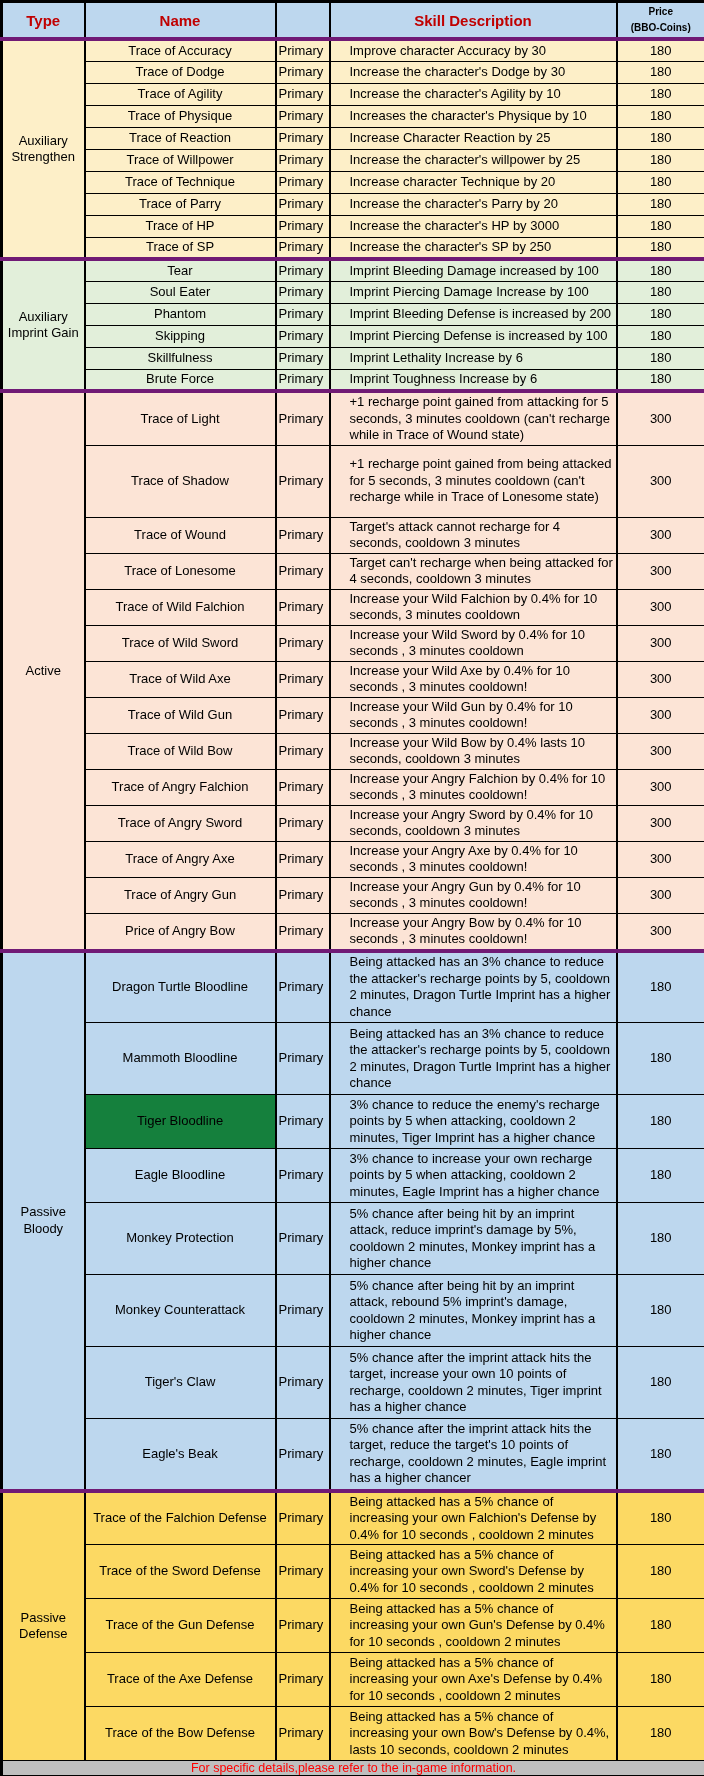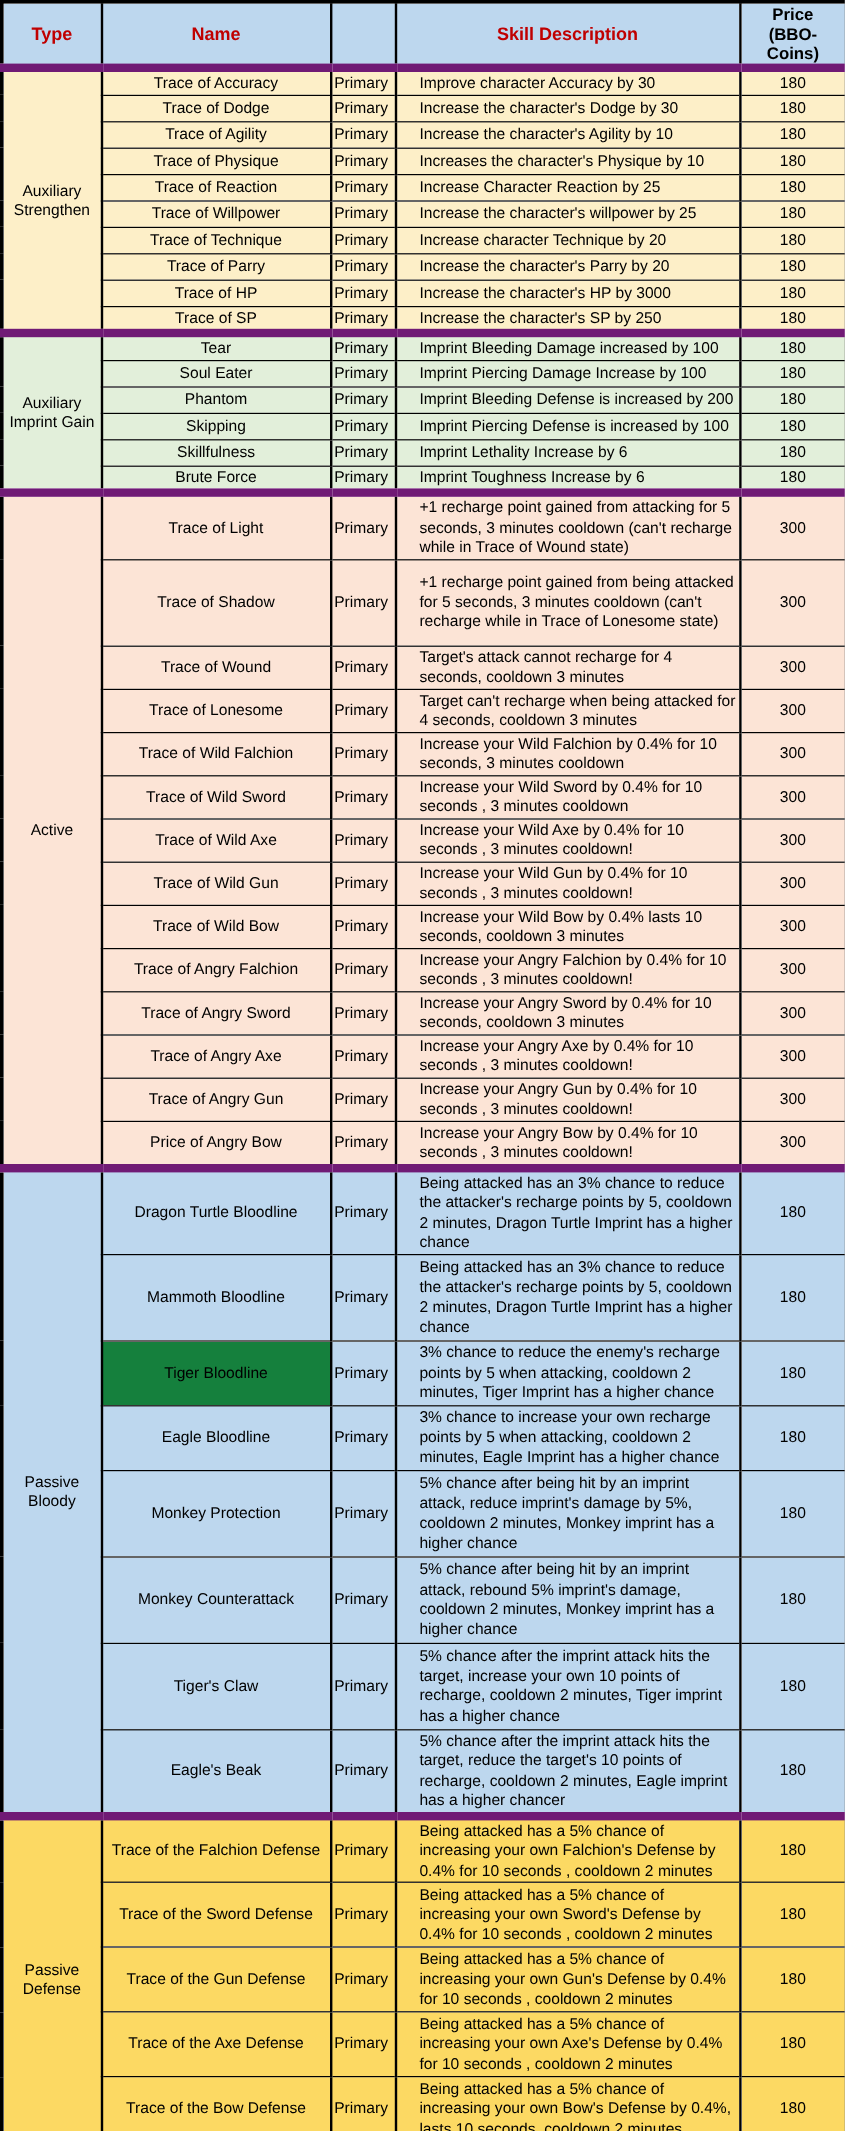--- a/index.html
+++ b/index.html
@@ -30,24 +30,24 @@
     padding: 1px 2px;
   }
   thead tr { height: 36px; }
   th {
     background: var(--header-bg, #BDD7EE);
     font-weight: bold;
     text-align: center;
     border-bottom-width: 2px;
   }
   th.hred   { color: var(--header-red, #C00000); font-size: 15px; }
-  th.hprice { color: #000; font-size: 14px; line-height: 16px; }
+  th.hprice { color: #000; font-size: 10px; line-height: 16px; }
 
   tbody td { font-size: 13px; line-height: 16.5px; }
-  tr.group-start td { border-top: 7px solid #701a75; }
+  tr.group-start td { border-top: 4px solid #701a75; }
 
   td.type-cell  { text-align: center; }
   td.name-cell  { text-align: center; }
   td.grade-cell { text-align: left; padding-left: 2px; padding-right: 0; }
   td.desc-cell  { text-align: left; padding-left: 19px; }
   td.price-cell { text-align: center; }
 
   tfoot tr { height: 16px; }
   tfoot td {
     background: var(--footer-bg, #BFBFBF);

